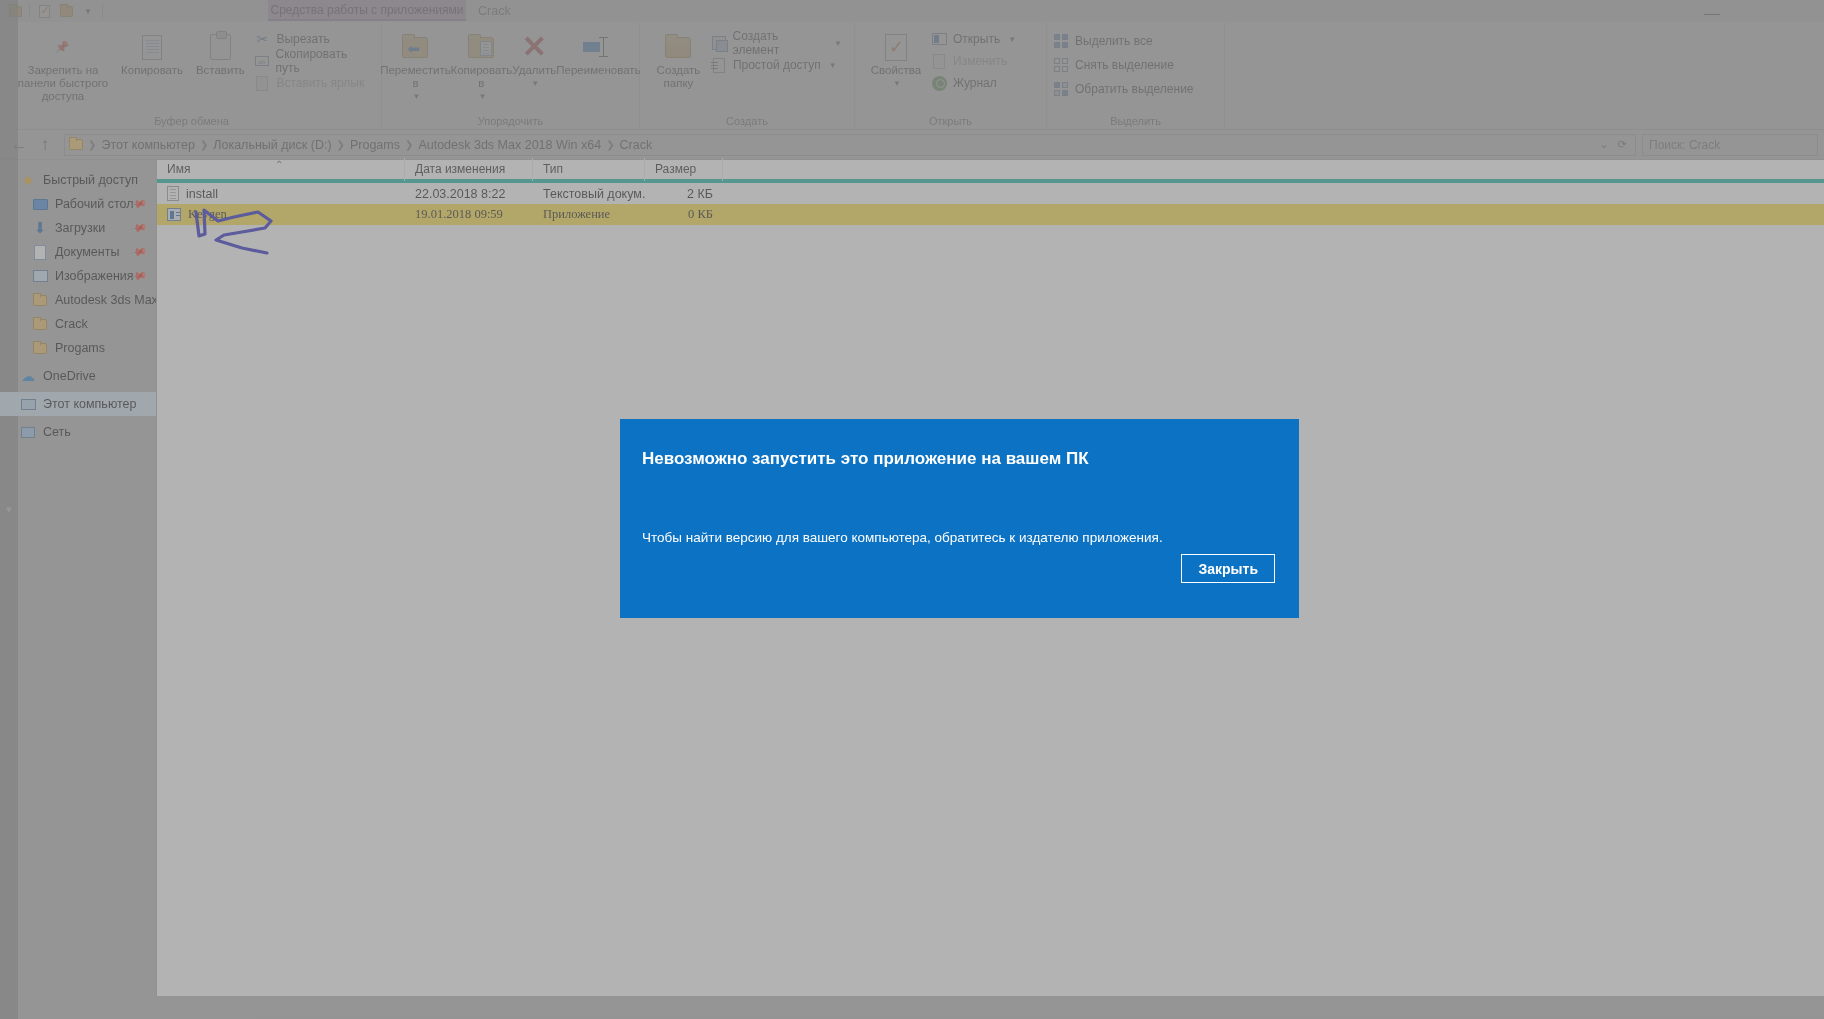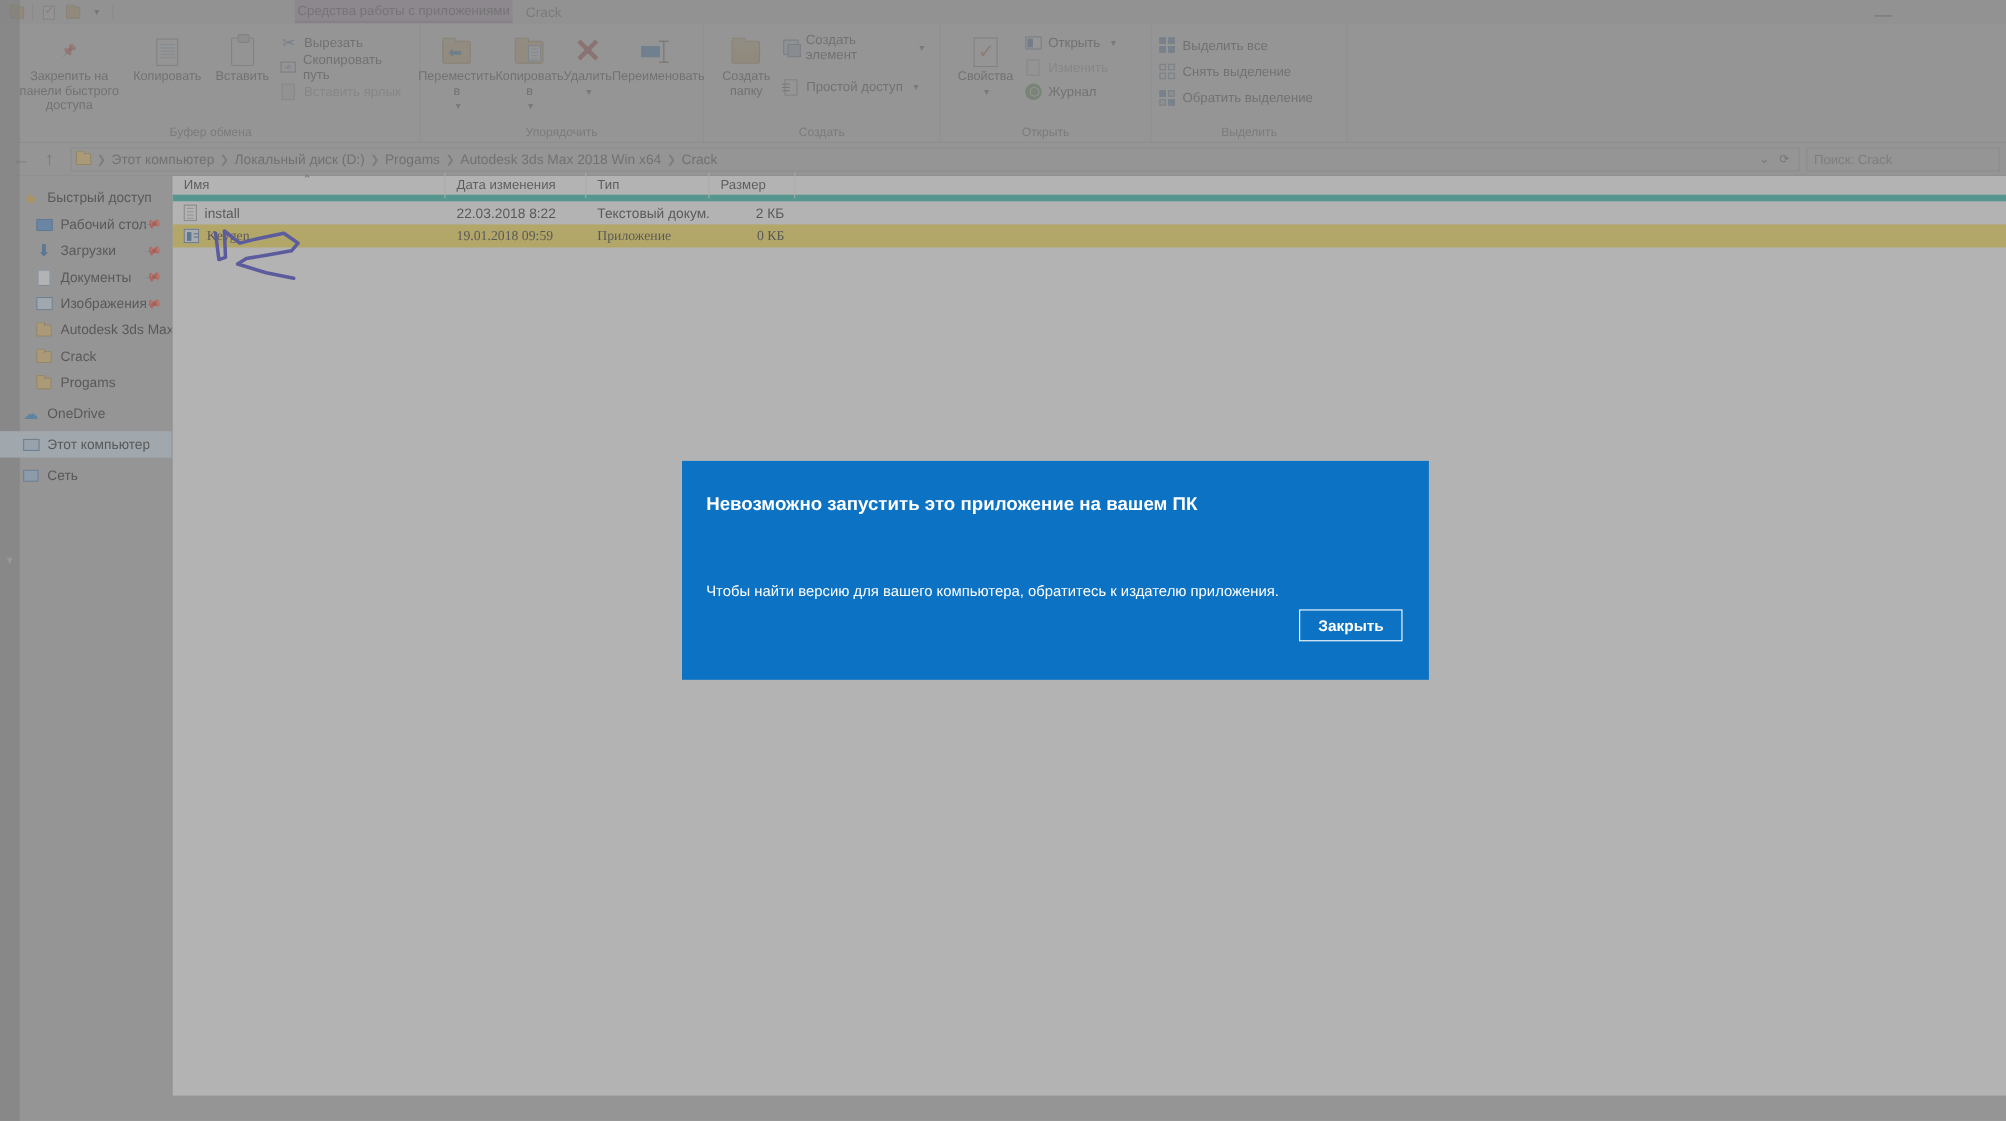--- a/index.html
+++ b/index.html
@@ -264,21 +264,21 @@
   .picico { width:15px;height:12px;background:#cfe4f5;border:1px solid #5a7fa6; }
   .fldr { width:14px;height:11px;background:#e8c06a;border:1px solid #b5904a;border-radius:1px 2px 1px 1px;position:relative;}
   .fldr::before{content:"";position:absolute;left:-1px;top:-3px;width:6px;height:3px;background:#e8c06a;border:1px solid #b5904a;border-bottom:none;border-radius:1px 1px 0 0;}
   .cloud { color:#2b8ad4; font-size: 14px; }
   .pcico { width:15px;height:11px;background:#b9d5ee;border:1px solid #5a7fa6; }
   .netico { width:14px;height:11px;background:#9ec3e8;border:1px solid #5a7fa6; }
 
   .content { flex: 1; background:#ffffff; position: relative; }
   .colhdr {
     height: 23px; display:flex; align-items:center;
-    border-bottom:6px solid #14b8a6; background:#fff;
+    border-bottom:4px solid #14b8a6; background:#fff;
     font-size: 12px; color:#2b2b2b;
   }
   .colhdr .c { padding-left: 10px; position: relative; height:23px; line-height:23px;
                border-right:1px solid #ececec; }
   .c-name { width: 248px; }
   .c-date { width: 128px; }
   .c-type { width: 112px; }
   .c-size { width: 78px; text-align: left; }
   .sortmark { position:absolute; left: 118px; top: -5px; font-size: 10px; color:#666; }
 
@@ -464,21 +464,21 @@
       </div>
 
       <div class="rgroup" style="width:215px">
         <div class="rgroup-body">
           <div class="bigbtn" style="width:66px">
             <span class="glyph">
                 <span class="folder-ico"></span>
               </span>
             <span>Создать папку</span>
           </div>
-          <div class="smallcol" style="padding-top:8px;gap:18px">
+          <div class="smallcol" style="padding-top:8px;gap:4px">
             <div class="smallbtn">
               <span class="sglyph">
                   <span class="newitem-ico"></span>
                 </span>
               <span>Создать элемент</span>
               <span class="caret">▼</span>
             </div>
             <div class="smallbtn">
               <span class="sglyph">
                   <span class="easy-ico"></span>

